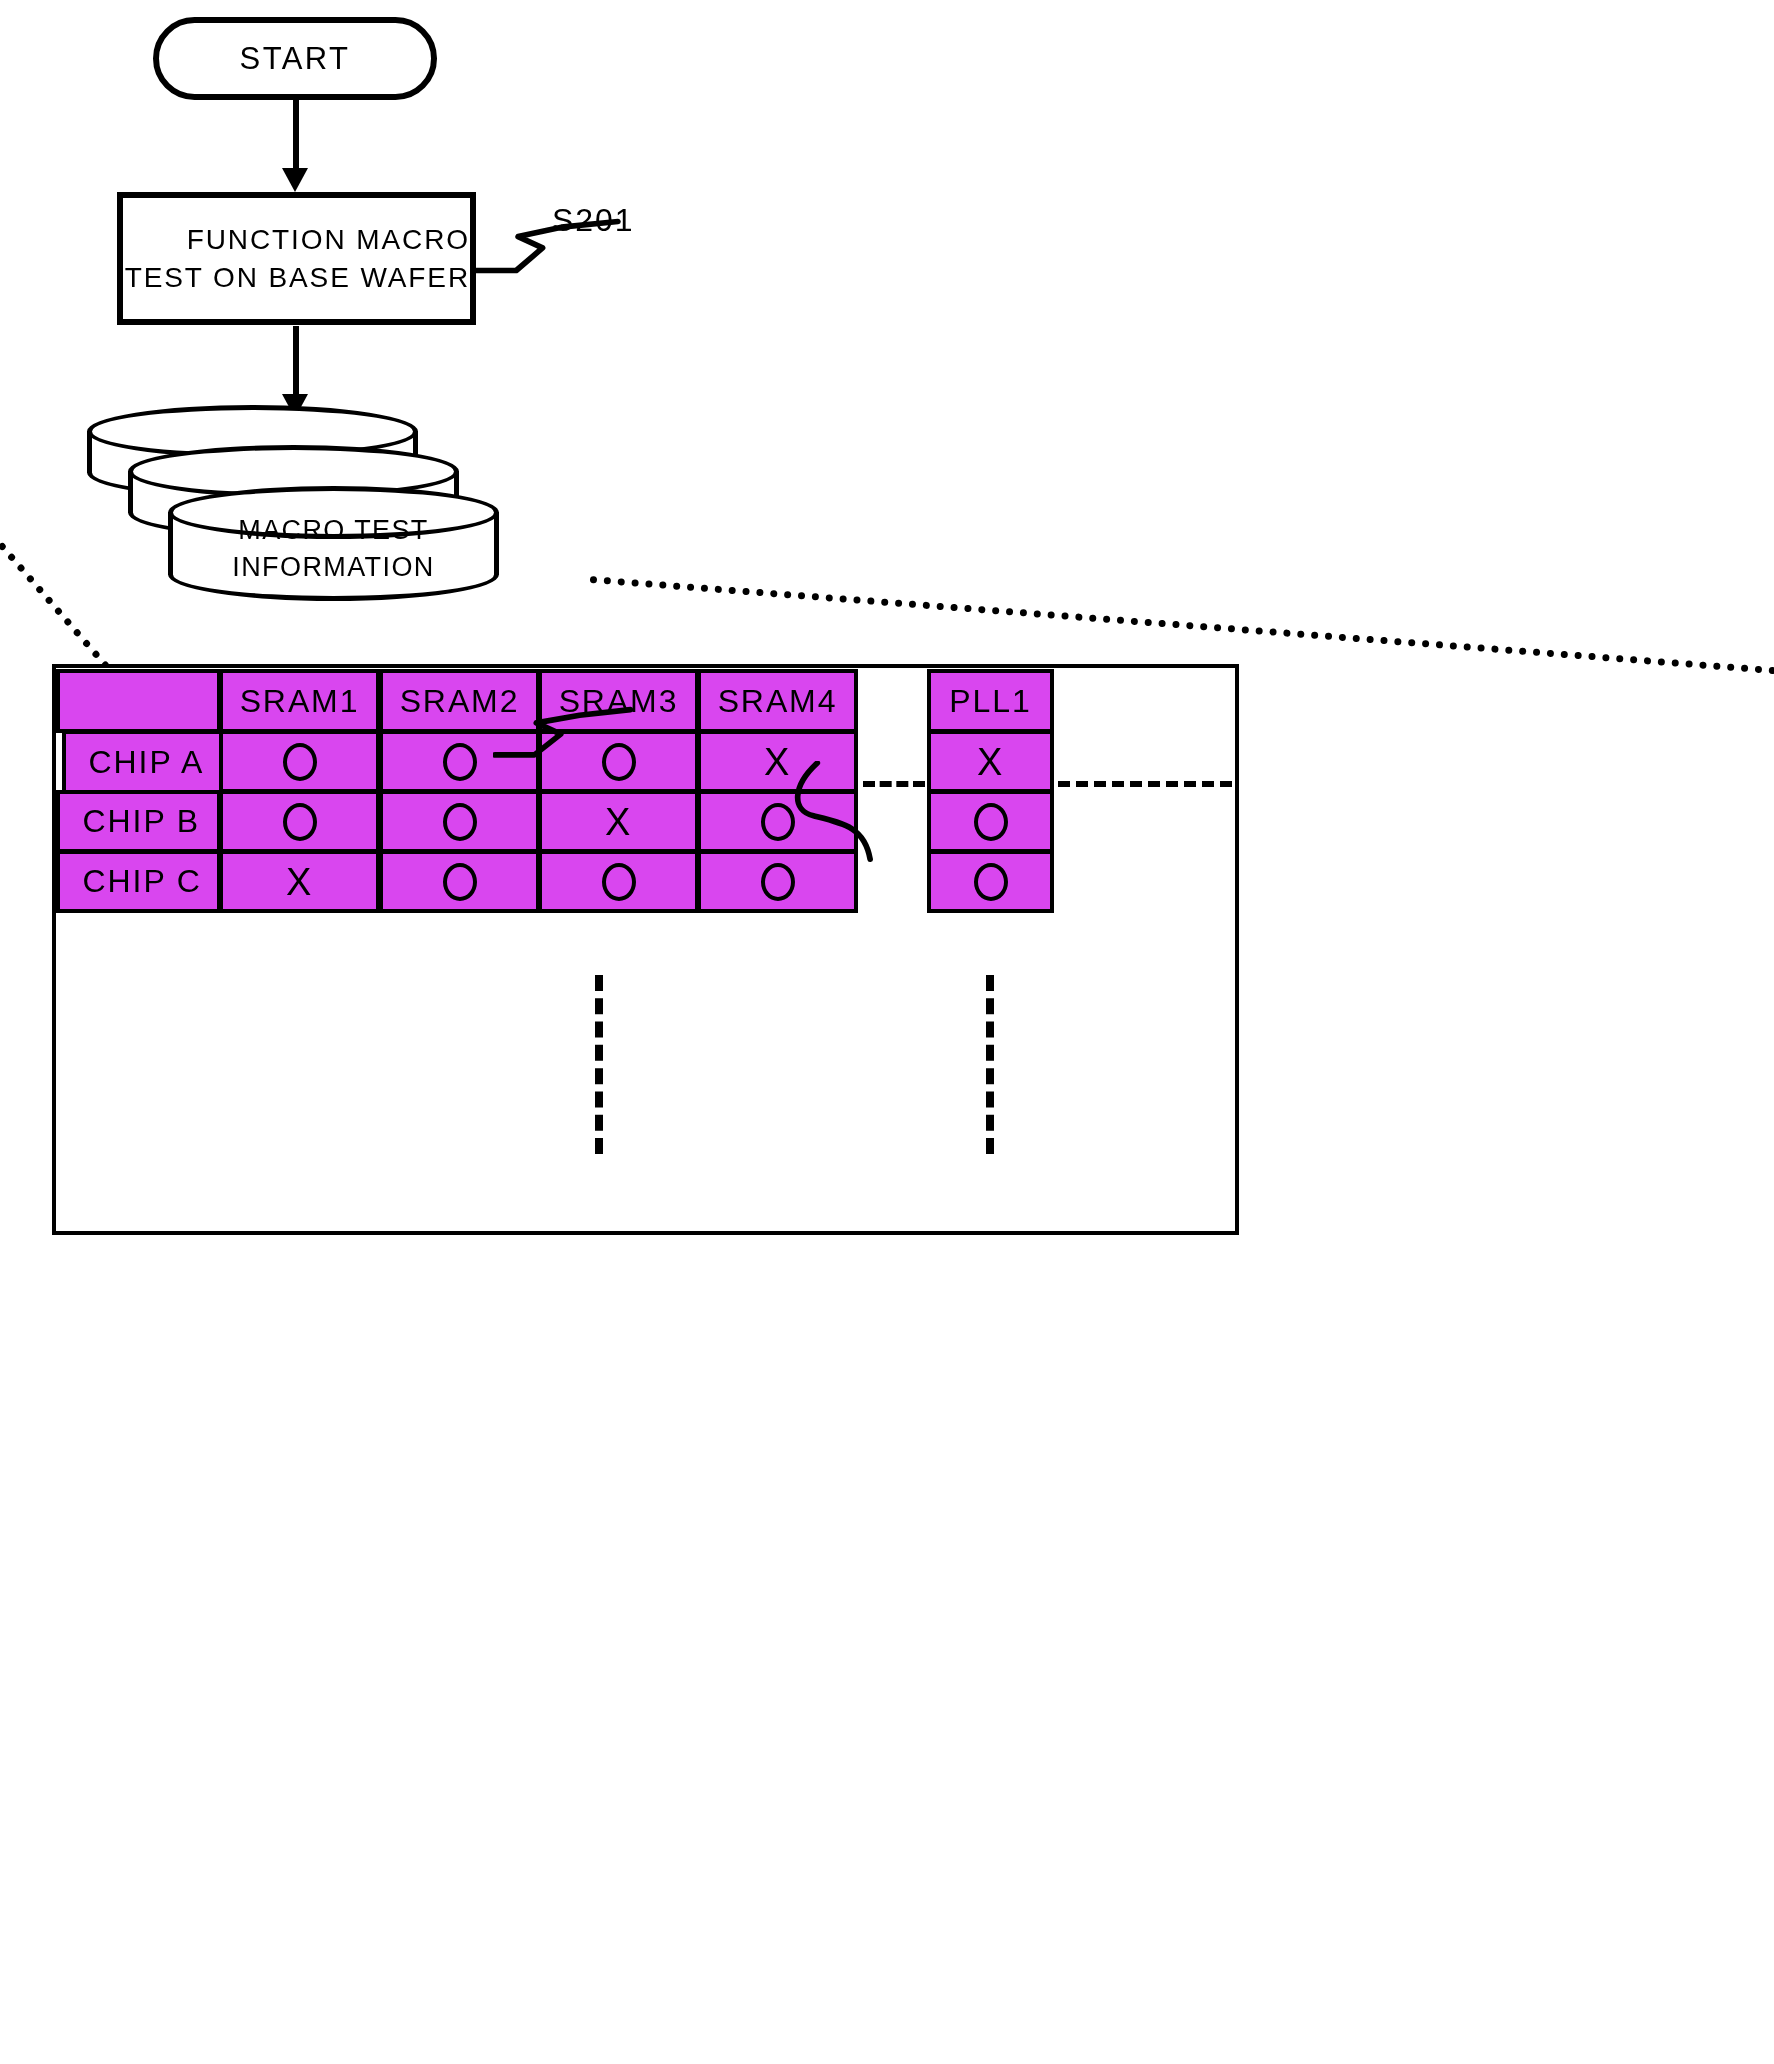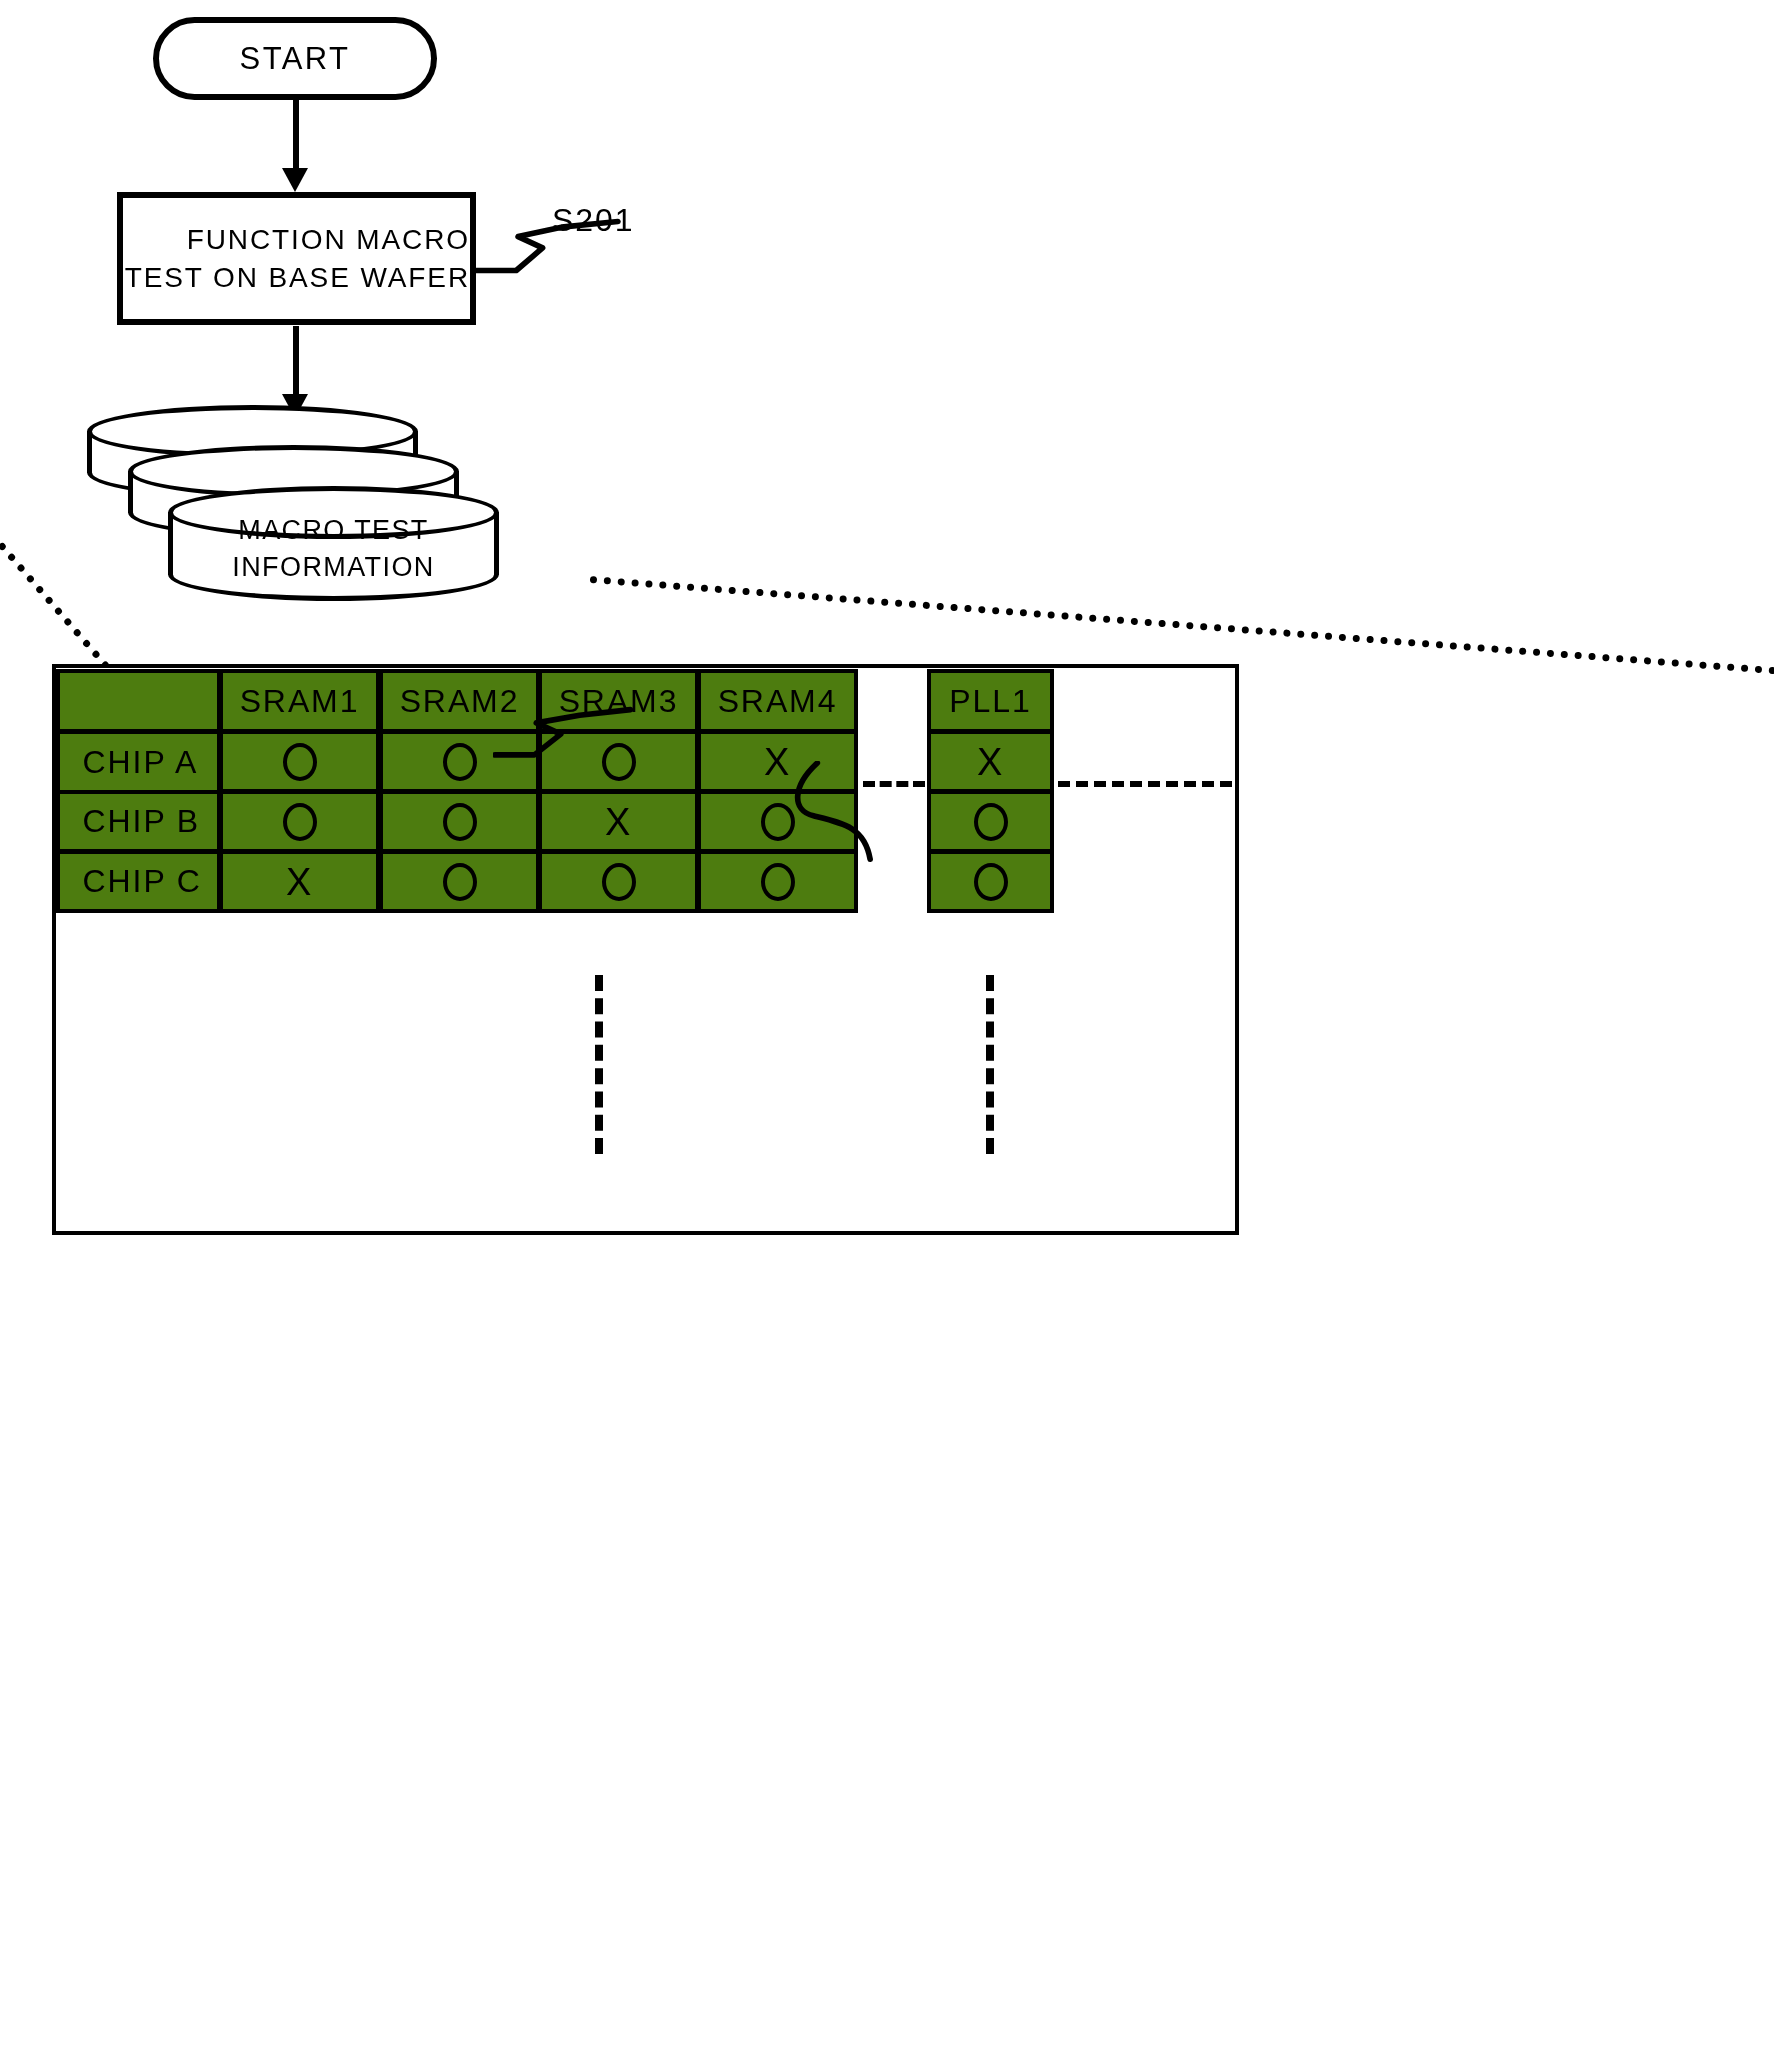--- a/index.html
+++ b/index.html
@@ -122,21 +122,21 @@
   #table-frame {
     left: 52px; top: 664px;
     width: 1187px; height: 571px;
     border: 4.7px solid #000;
     box-sizing: border-box;
     background: #fff;
   }
   .tcell {
     box-sizing: border-box;
     border: 4.7px solid #000;
-    background: #4d7c0f;
+    background: #d946ef;
     display: flex;
     align-items: center;
     font-size: 32px;
     letter-spacing: 1.9px;
     white-space: nowrap;
   }
   .tcell.center { justify-content: center; }
   .tcell.left { justify-content: flex-start; padding-left: 22.6px; }
   .tcell.blank { border-color: #000; }
   .sym {
@@ -248,21 +248,21 @@
   <div class="abs tcell center" style="left:538px; top:669px; width:161px; height:64px;">
     <span>SRAM3</span>
   </div>
   <div class="abs tcell center" style="left:697px; top:669px; width:161px; height:64px;">
     <span>SRAM4</span>
   </div>
   <div class="abs tcell center" style="left:927px; top:669px; width:127px; height:64px;text-align:right;">
     <span>PLL1</span>
   </div>
 
-  <div class="abs tcell left" style="left:56px; top:730px; width:165px; height:64px;">
+  <div class="abs tcell left" style="left:62px; top:730px; width:165px; height:64px;">
     <span>CHIP A</span>
   </div>
   <div class="abs tcell center" style="left:219px; top:730px; width:161px; height:63px;">
     <span class="sym o"></span>
   </div>
   <div class="abs tcell center" style="left:379px; top:730px; width:161px; height:63px;">
     <span class="sym o"></span>
   </div>
   <div class="abs tcell center" style="left:538px; top:730px; width:161px; height:63px;">
     <span class="sym o"></span>

